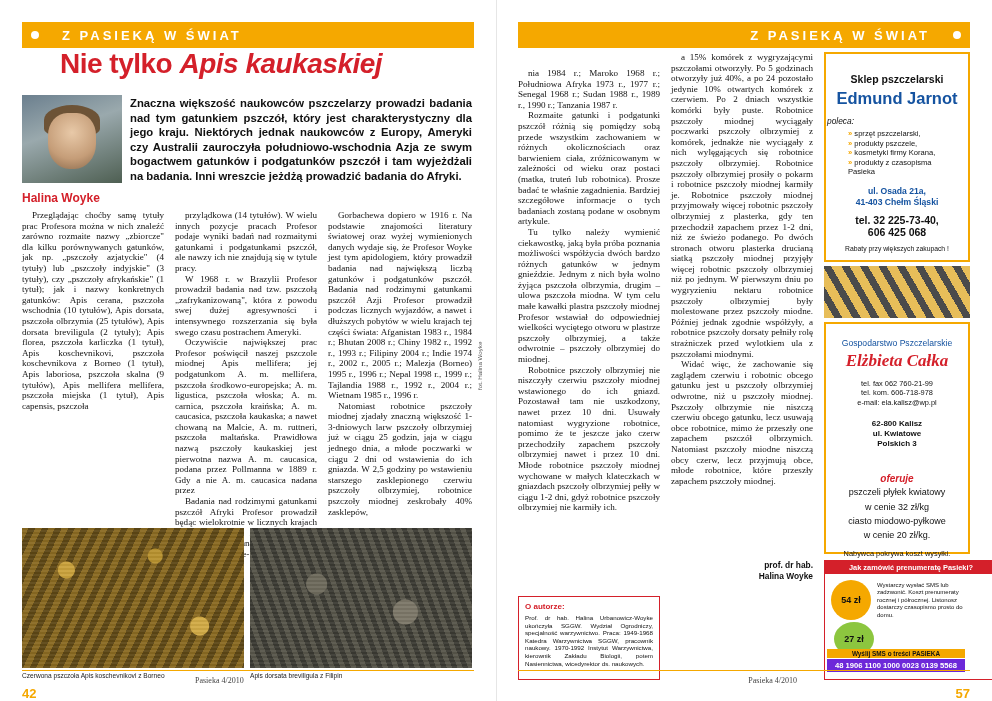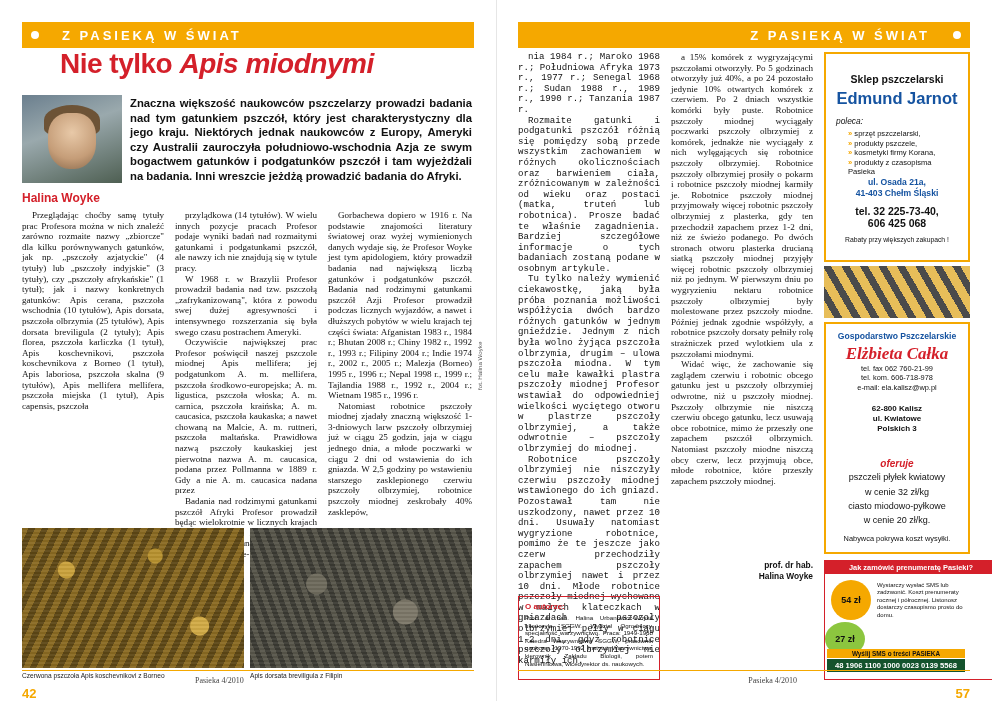--- a/index.html
+++ b/index.html
@@ -81,21 +81,21 @@
   }
   .col p { margin: 0 0 0 0; text-indent: 10px; }
   .col p.first { text-indent: 10px; }
 
   
   #c1 { left: 22px;  top: 210px; width: 142px; height: 310px; }
   #c2 { left: 175px; top: 210px; width: 142px; height: 310px; }
   #c3 { left: 328px; top: 210px; width: 144px; height: 310px; }
 
   
-  #c4 { left: 518px; top: 52px;  width: 142px; height: 560px; font-family: Liberation Mono, monospace; }
+  #c4 { left: 518px; top: 68px;  width: 142px; height: 560px; }
   #c5 { left: 671px; top: 52px;  width: 142px; height: 505px; }
 
   
   .img-box { position: absolute; overflow: hidden; }
   .img-cap {
     position: absolute;
     font-family: "Liberation Sans", sans-serif;
     font-size: 6.6px; color: #222;
   }
   #img1 { left: 22px; top: 528px; width: 222px; height: 140px;
@@ -158,60 +158,60 @@
   #ad1 .a-sub {
     font-family: "Liberation Sans", sans-serif; font-weight: bold;
     font-size: 10.5px; color: #111; margin-top: 19px;
   }
   #ad1 .a-name {
     font-family: "Liberation Sans", sans-serif; font-weight: bold;
     font-size: 16.5px; color: #1553A0; margin-top: 4px;
   }
   #ad1 .a-of {
     font-family: "Liberation Sans", sans-serif; font-style: italic;
-    font-size: 8.4px; color: #111; margin-top: 8px; text-align: left; padding-left: 10px;
+    font-size: 8.4px; color: #111; margin-top: 8px; text-align: left; padding-left: 1px;
   }
   #ad1 ul {
     margin: 3px 0 0 0; padding: 0 10px 0 22px; text-align: left;
     font-family: "Liberation Sans", sans-serif; font-size: 7.6px; line-height: 9.6px;
     list-style: none; color:#111;
   }
   #ad1 ul li::before { content: "» "; color: #F5A800; font-weight: bold; }
   #ad1 .a-addr {
     font-family: "Liberation Sans", sans-serif; font-weight: bold;
-    font-size: 8.6px; color: #1553A0; line-height: 11px;
+    font-size: 8.6px; color: #1553A0; margin-top: 9px; line-height: 11px;
   }
   #ad1 .a-tel {
     font-family: "Liberation Sans", sans-serif; font-weight: bold;
     font-size: 10.5px; color: #111; margin-top: 6px; line-height: 12px;
   }
   #ad1 .a-note {
     font-family: "Liberation Sans", sans-serif; font-size: 6.8px;
     color: #111; margin-top: 7px;
   }
   .bee-strip {
     position: absolute; left: 824px; top: 266px; width: 146px; height: 52px;
     background: repeating-linear-gradient(60deg,#e3b23c 0 9px,#2b2b2b 9px 16px);
     opacity: .85;
   }
   #ad2 {
     left: 824px; top: 322px; width: 146px; height: 232px;
     border: 2px solid #F5A800; background: #fff; text-align: center;
   }
   #ad2 .a-sub {
-    font-family: "Liberation Sans", sans-serif; font-weight: bold;
-    font-size: 8.6px; color: #1553A0; margin-top: 7px;
+    font-family: "Liberation Sans", sans-serif; font-weight: normal;
+    font-size: 8.6px; color: #1553A0; margin-top: 14px;
   }
   #ad2 .a-name {
     font-family: "Liberation Serif", serif; font-weight: bold; font-style: italic;
     font-size: 17px; color: #D4202A; margin-top: 3px;
   }
   #ad2 .a-contact {
     font-family: "Liberation Sans", sans-serif; font-size: 7.4px;
-    line-height: 9.4px; color: #111; 
+    line-height: 9.4px; color: #111; margin-top: 8px;
   }
   #ad2 .a-addr {
     font-family: "Liberation Sans", sans-serif; font-weight: bold; font-size: 8px;
     line-height: 10px; color: #111; margin-top: 12px;
   }
   #ad2 .a-offer {
     font-family: "Liberation Sans", sans-serif; font-weight: bold; font-style: italic;
     font-size: 10px; color: #D4202A; margin-top: 24px;
   }
   #ad2 .a-items {
@@ -230,37 +230,37 @@
     font-weight: bold; font-size: 7.4px; padding: 2px 4px; text-align: center;
   }
   #ad3 .body { position: relative; height: 100px; }
   #ad3 .price-burst {
     position: absolute; left: 6px; top: 6px; width: 40px; height: 40px;
     background: #F5A800; border-radius: 50%;
     font-family: "Liberation Sans", sans-serif; font-weight: bold;
     font-size: 9px; color: #111; display:flex; align-items:center; justify-content:center;
   }
   #ad3 .price-burst2 {
-    position: absolute; left: 0; top: 48px; width: 40px; height: 34px;
+    position: absolute; left: 9px; top: 48px; width: 40px; height: 34px;
     background: #8CC63F; border-radius: 50%;
     font-family: "Liberation Sans", sans-serif; font-weight: bold;
     font-size: 9px; color: #111; display:flex; align-items:center; justify-content:center;
   }
   #ad3 .note {
     position:absolute; left: 52px; top: 8px; width: 88px;
     font-family: "Liberation Sans", sans-serif; font-size: 6px; line-height: 7.4px; color:#111;
   }
   #ad3 .sms {
     position:absolute; left: 2px; bottom: 16px; width: 138px;
     background: #F5A800; color:#111; text-align:center;
     font-family: "Liberation Sans", sans-serif; font-weight:bold; font-size: 6.4px; padding: 1px 0;
   }
   #ad3 .phone {
     position:absolute; left: 2px; bottom: 2px; width: 138px;
-    background: #14532d; color:#fff; text-align:center;
+    background: #6d28d9; color:#fff; text-align:center;
     font-family: "Liberation Sans", sans-serif; font-weight:bold; font-size: 7.6px; padding: 2px 0;
   }
 
   
   .folio {
     position: absolute; bottom: 0;
     font-family: "Liberation Sans", sans-serif; font-weight: bold;
     font-size: 13px; color: #F5A800;
   }
   #folio-left { left: 22px; }
@@ -291,21 +291,21 @@
   <div class="hdr left">
     <span class="dot"></span>
     <span class="txt">Z PASIEKĄ W ŚWIAT</span>
   </div>
   <div class="hdr right">
     <span class="txt">Z PASIEKĄ W ŚWIAT</span>
     <span class="dot"></span>
   </div>
 
   <div class="title">
-    <span class="nonital">Nie tylko </span><span>Apis miodnymi</span>
+    <span class="nonital">Nie tylko </span><span>Apis kaukaskiej</span>
   </div>
 
   <div class="photo-author">
     <div class="hair"></div>
     <div class="face"></div>
   </div>
 
   <div class="lead">Znaczna większość naukowców pszczelarzy prowadzi badania nad tym gatunkiem pszczół, który jest charakterystyczny dla jego kraju. Niektórych jednak naukowców z Europy, Ameryki czy Australii zauroczyła południowo-wschodnia Azja ze swym bogactwem gatunków i podgatunków pszczół i tam wyjeżdżali na badania. Inni wreszcie jeżdżą prowadzić badania do Afryki.</div>
   <div class="author-name">Halina Woyke</div>
 

